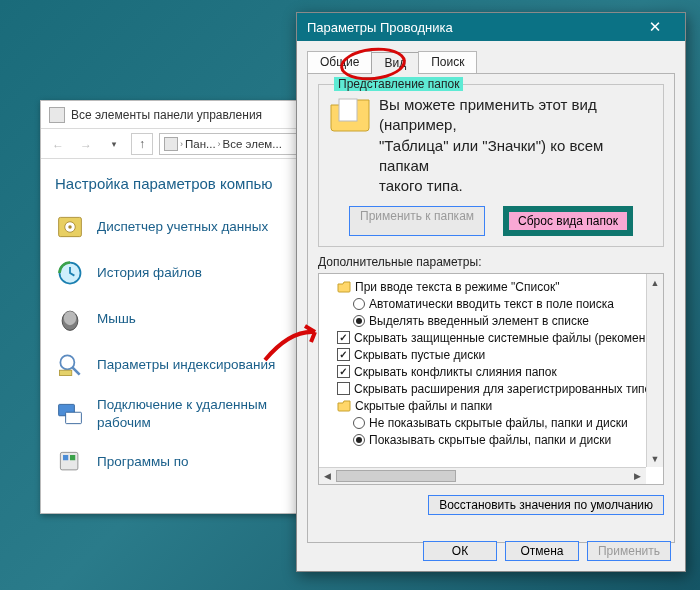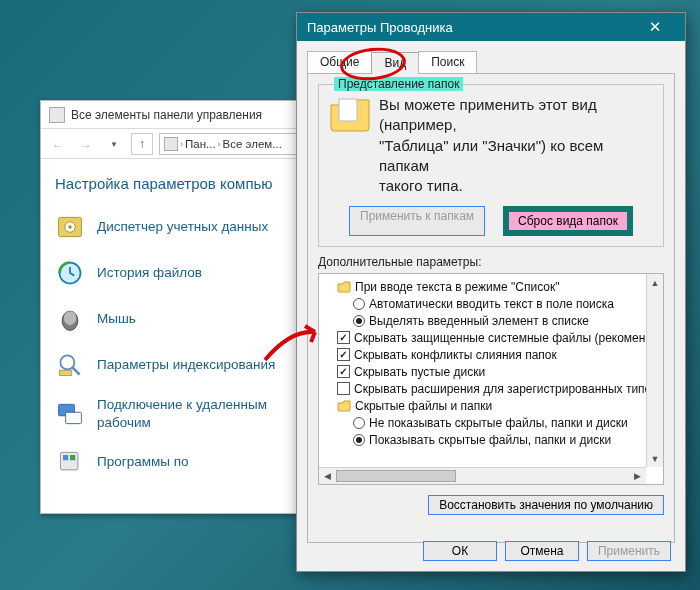--- a/index.html
+++ b/index.html
@@ -197,25 +197,25 @@
         <div class="tree-row ind2">
             <span class="rad on"></span>
             <span>Выделять введенный элемент в списке</span>
           </div>
         <div class="tree-row ind1">
             <span class="tick checked"></span>
             <span>Скрывать защищенные системные файлы (рекомен</span>
           </div>
         <div class="tree-row ind1">
             <span class="tick checked"></span>
+            <span>Скрывать пустые диски</span>
+          </div>
+        <div class="tree-row ind1">
+            <span class="tick checked"></span>
             <span>Скрывать конфликты слияния папок</span>
-          </div>
-        <div class="tree-row ind1">
-            <span class="tick checked"></span>
-            <span>Скрывать пустые диски</span>
           </div>
         <div class="tree-row ind1">
             <span class="tick"></span>
             <span>Скрывать расширения для зарегистрированных типо</span>
           </div>
         <div class="tree-row ind1">
             <span class="mini-folder">
               <svg viewBox="0 0 14 12">
                 <path d="M1 3h5l1-2h6v9a1 1 0 0 1-1 1H2a1 1 0 0 1-1-1z" fill="#ffd76a" stroke="#c9a22e"></path>
               </svg>

